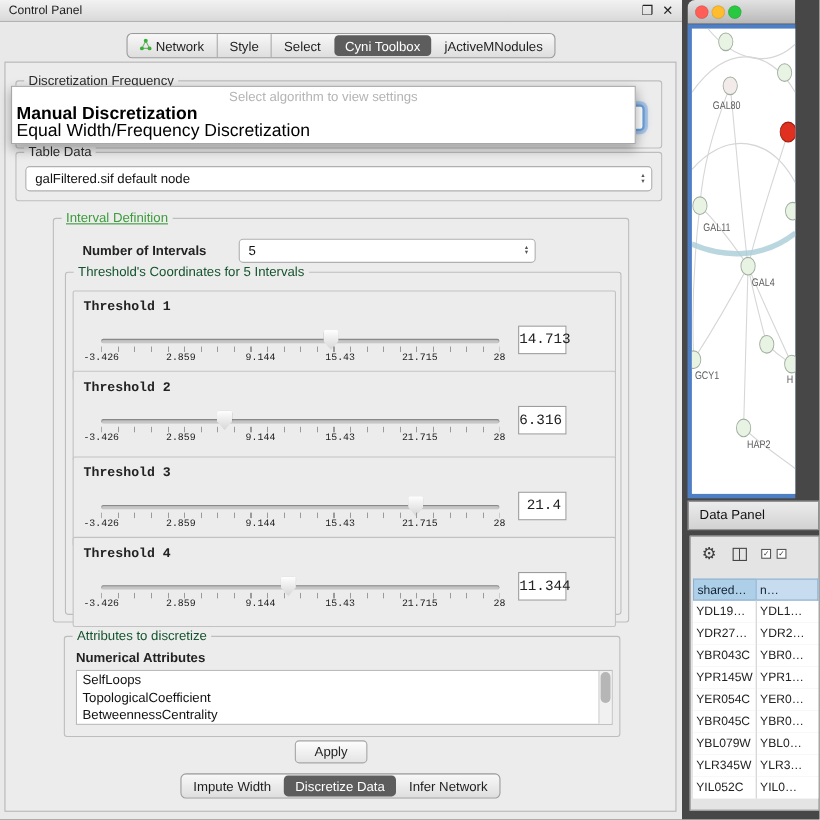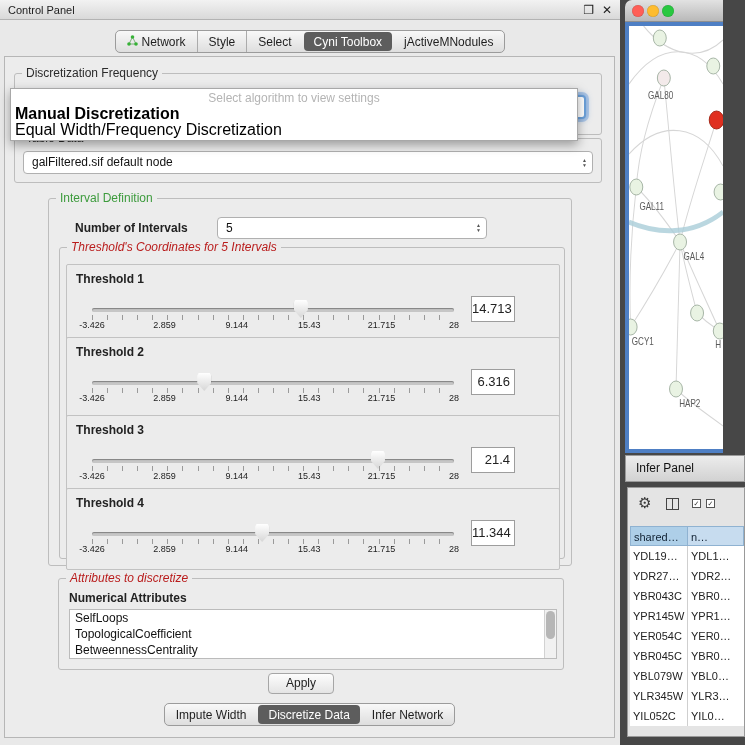--- a/index.html
+++ b/index.html
@@ -23,41 +23,41 @@
   .seg .tab:first-child { border-left:none; }
   .seg .tab.sel { background:#5d5d5d; color:#fff; border-radius:4px; margin:1px; padding:0 10px; border-left:none; }
   .seg .tab.sel + .tab { border-left:none;text-align:center; }
 
   .cp-content { position:absolute; left:4px; top:56px; width:611px; height:682px;
     border:1px solid #b6b6b6; background:#ececec; }
 
   .group { position:absolute; border:1px solid #bdbdbd; border-radius:3px; }
   .group > .gtitle { position:absolute; top:-8px; left:7px; background:#ececec; padding:0 4px;
     font-size:12px; color:#2b2b2b; white-space:nowrap; }
-  .gtitle.green { color:#3d9b3d; }
-  .gtitle.blue  { color:#b91c1c;font-style:italic; }
+  .gtitle.green { color:#3d9b3d;text-decoration:underline; }
+  .gtitle.blue  { color:#14532d; }
 
   .combo { position:absolute; background:#fff; border:1px solid #b0b0b0; border-radius:4px; }
   .combo .cval { position:absolute; left:8px; top:0; line-height:21px; font-size:12px; color:#111; }
   .stepper { position:absolute; right:5px; top:50%; transform:translateY(-50%);
     display:flex; flex-direction:column; align-items:center; color:#555; }
   .stepper span { font-size:5px; line-height:5px; }
 
   #algo-combo { left:17px; top:38px; width:564px; height:24px;
     border:2px solid #6a9fd8; box-shadow:0 0 0 3px rgba(110,160,220,.45), 0 0 6px rgba(90,145,215,.8); z-index:1; }
 
   #algo-popup { position:absolute; left:5px; top:21px; width:568px; z-index:30;
-    background:#fff; border:1px solid #a8a8a8; box-shadow:0 4px 10px rgba(0,0,0,.35); padding:1px 0 2px;margin-top:10px; }
+    background:#fff; border:1px solid #a8a8a8; box-shadow:0 4px 10px rgba(0,0,0,.35); padding:1px 0 2px; }
   #algo-popup .ph { text-align:center; color:#b4b4b4; font-size:12px; line-height:16px; }
   #algo-popup .opt { font-size:16px; line-height:16px; padding-left:4px; color:#000; }
   #algo-popup .opt.bold { font-weight:bold; }
 
   
   .thr-box { position:absolute; left:6px; width:494px; height:82px;
-    border:1px solid #c2c2c2; border-radius:2px; background:#ececec; }
+    border:1px solid #c2c2c2; border-radius:2px; background:#ececec;font-family:Liberation Mono, monospace; }
   .thr-label { position:absolute; left:9px; top:7px; font-weight:bold; font-size:12px; }
   .track { position:absolute; left:25px; top:43px; width:362px; height:4px;
     background:#c6c6c6; border-radius:2px; box-shadow:inset 0 1px 1px rgba(0,0,0,.35); }
   .thumb { position:absolute; top:-8px; width:14px; height:18px; margin-left:-7px;
     background:linear-gradient(#ffffff,#d6d6d6);
     clip-path:polygon(10% 0,90% 0,100% 15%,100% 55%,50% 100%,0 55%,0 15%);
     filter:drop-shadow(0 0 1px rgba(0,0,0,.6)); }
   .ticks { position:absolute; left:25px; top:50px; width:362px; height:5px;
     background-image:repeating-linear-gradient(90deg,#9a9a9a 0 1px,transparent 1px 15.08px); }
   .scale { position:absolute; left:25px; top:55px; width:362px; height:10px; }
@@ -330,21 +330,21 @@
         <circle cx="84" cy="287" r="8" fill="#e9f3e3" stroke="#9fae9f"></circle>
         <circle cx="112" cy="305" r="8" fill="#e9f3e3" stroke="#9fae9f"></circle>
         <text x="110" y="322" text-anchor="middle" font-size="10" fill="#5a5a5a">H</text>
         <circle cx="38" cy="12" r="8" fill="#e9f3e3" stroke="#9fae9f"></circle>
         <circle cx="104" cy="40" r="8" fill="#e9f3e3" stroke="#9fae9f"></circle>
       </svg>
   </div>
 </div>
 
 <div class="tp-header">
-  <span>Infer Panel</span>
+  <span>Data Panel</span>
 </div>
 
 <div class="tp-window">
   <div class="tp-toolbar">
     <span class="gear">⚙</span>
     <span class="colicon"></span>
     <span class="cbx" style="left:64px;">✓</span>
     <span class="cbx" style="left:78px;">✓</span>
   </div>
   <div class="tp-grid" id="tp-grid">

